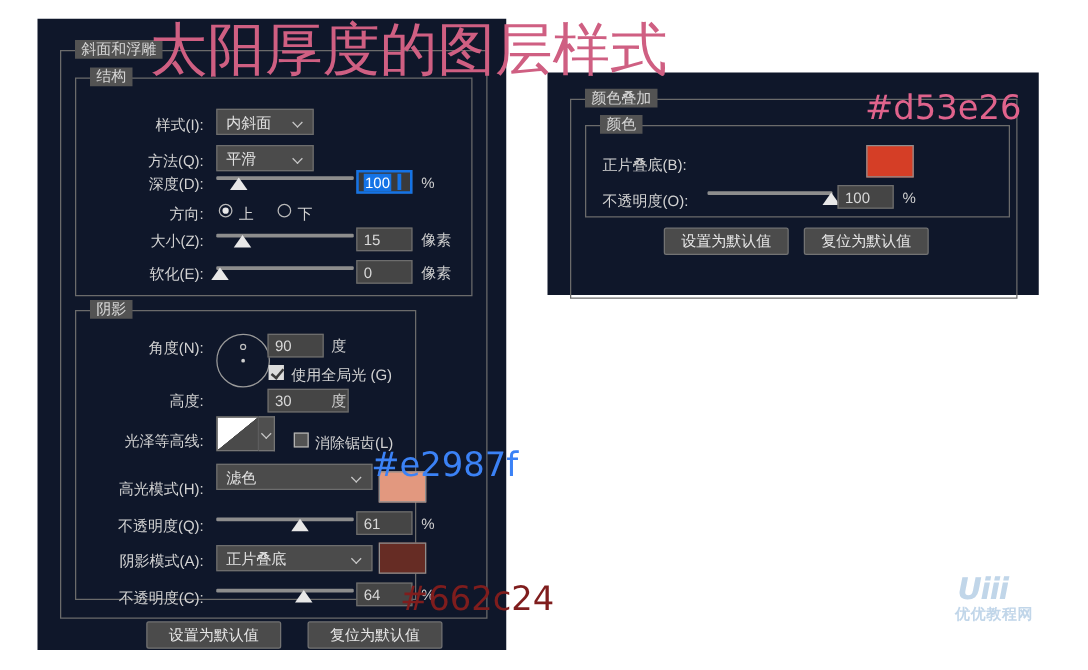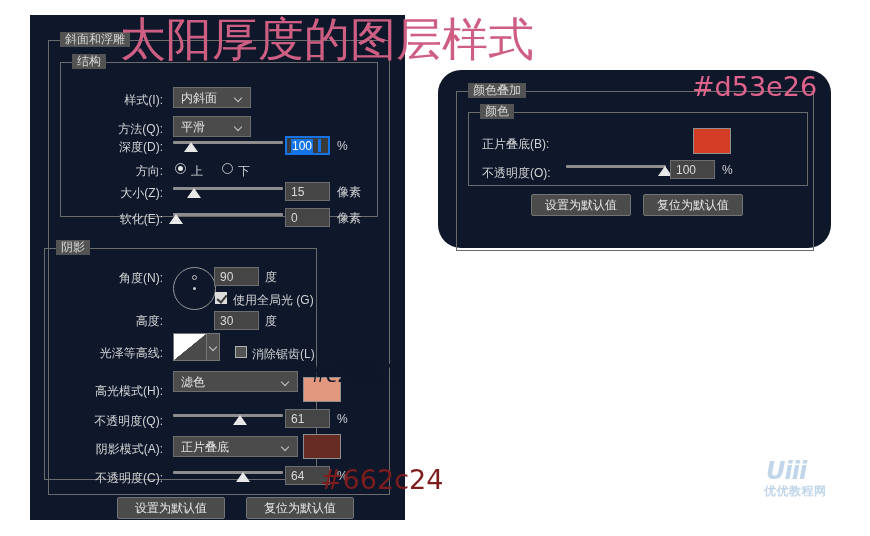--- a/index.html
+++ b/index.html
@@ -22,24 +22,23 @@
     box-sizing: border-box;
   }
   #bevel-panel {
     left: 30px;
     top: 15px;
     width: 375px;
     height: 505px;
   }
   #coloroverlay-panel {
     left: 438px;
-    top: 70px;
+    top: 58px;
     width: 393px;
     height: 178px;
-    border-radius: 23px;
   }
 
   
   .group {
     position: absolute;
     border: 1px solid #6b6b6b;
     box-sizing: border-box;
   }
   .group-title {
     position: absolute;
@@ -354,21 +353,21 @@
 </style>
 </head>
 <body>
 
 <div class="ps-panel" id="bevel-panel">
 
   <div class="group" style="left:18px; top:25px; width:342px; height:455px;">
     <div class="group-title">斜面和浮雕</div>
   </div>
 
-  <div class="group" style="left:30px; top:47px; width:318px; height:155px;">
+  <div class="group" style="left:30px; top:47px; width:318px; height:175px;">
     <div class="group-title">结构</div>
   </div>
 
   <div class="lbl right" style="left:50px; top:78px; width:83px;">样式(I):</div>
   <div class="dd" style="left:143px; top:72px; width:78px;">
     <span class="dd-text">内斜面</span>
     <span class="chev"></span>
   </div>
 
   <div class="lbl right" style="left:50px; top:107px; width:83px;">方法(Q):</div>
@@ -407,39 +406,39 @@
   <div class="lbl right" style="left:50px; top:197px; width:83px;">软化(E):</div>
   <div class="slider" style="left:143px; top:196px; width:110px;">
     <div class="track"></div>
     <div class="knob" style="left:3%;"></div>
   </div>
   <div class="numfield" style="left:255px; top:193px; width:45px;">
     <span>0</span>
   </div>
   <div class="unit" style="left:307px; top:196px;">像素</div>
 
-  <div class="group" style="left:14px; top:233px; width:273px; height:232px;">
+  <div class="group" style="left:30px; top:233px; width:273px; height:232px;">
     <div class="group-title">阴影</div>
   </div>
 
   <div class="lbl right" style="left:40px; top:256px; width:93px;">角度(N):</div>
   <div class="dial" style="left:143px; top:252px;">
     <div class="marker"></div>
     <div class="center-dot"></div>
   </div>
   <div class="numfield" style="left:184px; top:252px; width:45px;">
     <span>90</span>
   </div>
   <div class="unit" style="left:235px; top:255px;">度</div>
 
   <div class="cbox on" style="left:185px; top:277px;"></div>
   <div class="lbl" style="left:203px; top:278px;">使用全局光 (G)</div>
 
   <div class="lbl right" style="left:40px; top:299px; width:93px;">高度:</div>
-  <div class="numfield" style="left:184px; top:296px; width:45px;">
+  <div class="numfield" style="left:184px; top:296px; width:65px;">
     <span>30</span>
   </div>
   <div class="unit" style="left:235px; top:299px;">度</div>
 
   <div class="lbl right" style="left:30px; top:331px; width:103px;">光泽等高线:</div>
   <div class="contour" style="left:143px; top:318px;">
     <div class="ramp"></div>
   </div>
   <div class="contour-arrow" style="left:177px; top:318px;"></div>
 
@@ -506,21 +505,21 @@
     <span>100</span>
   </div>
   <div class="unit" style="left:284px; top:93px;">%</div>
 
   <div class="btn" style="left:93px; top:124px; width:100px;">设置为默认值</div>
   <div class="btn" style="left:205px; top:124px; width:100px;">复位为默认值</div>
 </div>
 
 <div class="annot" id="title-annot" style="left:120px; top:21px;">太阳厚度的图层样式</div>
 
-<div class="annot hex-annot" style="left: 312px; top: 358px; color: #0f172a; font-family: Liberation Serif, serif;">#e2987f</div>
+<div class="annot hex-annot" style="left: 297px; top: 358px; color: #3b82f6;">#e2987f</div>
 
 <div class="annot hex-annot" style="left: 320px; top: 417px; color: #7f1d1d; margin-top: 48px;">#662c24</div>
 
 <div class="annot hex-annot" style="left: 692px; top: 72px; color: rgb(224, 99, 140);">#d53e26</div>
 
 <div id="watermark">
   <div class="wm-mark">Uiii</div>
   <div class="wm-text">优优教程网</div>
 </div>
 

